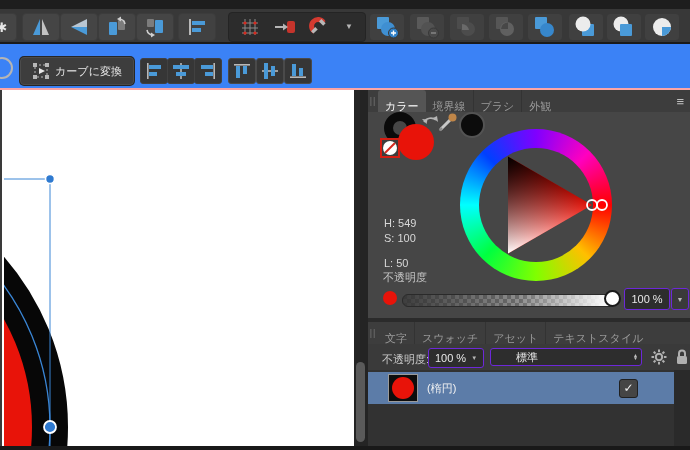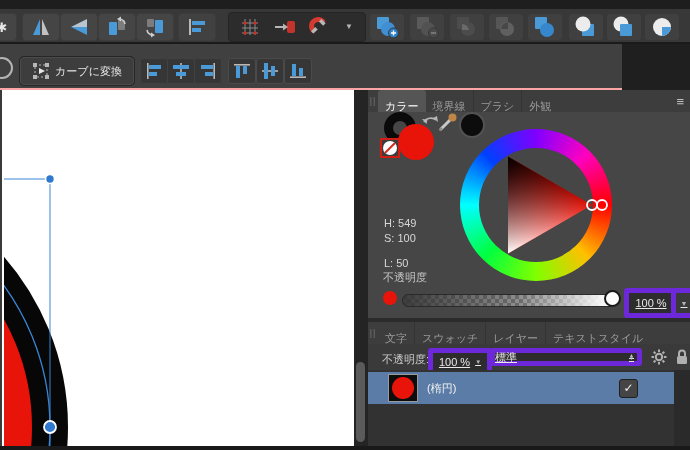--- a/index.html
+++ b/index.html
@@ -2,21 +2,21 @@
 <html><head>
 <meta charset="utf-8">
 <style>
   html,body{margin:0;padding:0;background:#1f1f1f;}
   body{width:690px;height:450px;overflow:hidden;position:relative;
        font-family:"Liberation Sans","DejaVu Sans",sans-serif;-webkit-font-smoothing:antialiased;}
   .abs{position:absolute;}
   
   .topstrip{left:0;top:0;width:690px;height:9px;background:#1e1e1e;}
   .tb1{left:0;top:9px;width:690px;height:33px;background:#383838;border-bottom:2px solid #1a1a1a;}
-  .tb2{left:0;top:44px;width:622px;height:44px;background:#404040;border-bottom:5px solid #fca5a5;}
+  .tb2{left:0;top:44px;width:690px;height:44px;background:#3b82f6;border-bottom:5px solid #fca5a5;}
   .tbtn{position:absolute;top:4px;height:26px;background:#454545;border:1px solid #3c3c3c;border-radius:4px;
         display:flex;align-items:center;justify-content:center;}
   .tbtn.flat{background:#414141;}
   .cell{position:absolute;top:4px;height:26px;display:flex;align-items:center;justify-content:center;
         background:#404040;border:1px solid #383838;border-radius:4px;}
   .c2btn{position:absolute;top:13px;height:26px;background:#3d3d3d;border:1px solid #4b4b4b;border-radius:4px;
         display:flex;align-items:center;justify-content:center;box-shadow:0 0 0 1px #262626;}
   .alnbtn{position:absolute;top:14px;width:26px;height:24px;display:flex;align-items:center;justify-content:center;
         background:#363636;border:1px solid #414141;border-radius:3px;}
   .caret{color:#b5b5b5;font-size:8px;line-height:1;}
@@ -32,22 +32,22 @@
   .tab.active{background:#555555;color:#ffffff;border-right:none;border-radius:3px 3px 0 0;}
   .drag{width:10px;display:flex;align-items:center;justify-content:center;color:#777;font-size:9px;letter-spacing:1px;}
   .panelmenu{margin-left:auto;display:flex;align-items:center;padding-right:6px;color:#c0c0c0;}
   .cbody{left:368px;top:112px;width:322px;height:206px;background:#464646;}
   .gapstrip{left:368px;top:318px;width:322px;height:4px;background:#2b2b2b;}
   .lctrl{left:368px;top:344px;width:322px;height:26px;background:#3a3a3a;}
   .llist{left:368px;top:370px;width:322px;height:80px;background:#323232;}
   .lrow{position:absolute;left:0;top:2px;width:306px;height:32px;background:#5c7ca8;display:flex;align-items:center;}
   .lsb{position:absolute;left:306px;top:0;width:16px;height:80px;background:#2a2a2a;}
   .smalltxt{font-size:11px;color:#d8d8d8;}
-  .valbox{background:#2d2d2d;border:5px solid #6d28d9;border-radius:3px;color:#e8e8e8;font-size:11px;
-          display:flex;align-items:center;justify-content:center;text-decoration:underline;}
+  .valbox{background:#2d2d2d;border:1px solid #6d28d9;border-radius:3px;color:#e8e8e8;font-size:11px;
+          display:flex;align-items:center;justify-content:center;}
   .ring{border-radius:50%;}
   .checker-track{background-image:
       linear-gradient(to right, rgba(52,52,52,.9), rgba(120,120,120,.35) 55%, rgba(255,255,255,1) 97%),
       repeating-conic-gradient(#9a9a9a 0% 25%, #626262 0% 50%);
       background-size:auto,8px 8px;border:1px solid #2a2a2a;border-radius:6px;}
   .cb{width:17px;height:17px;background:#454545;border:1px solid #202020;border-radius:3px;
       color:#f0f0f0;font-size:12px;display:flex;align-items:center;justify-content:center;}
 </style>
 </head>
 <body>
@@ -328,32 +328,32 @@
 <div class="abs valbox" style="left:671px;top:288px;width:16px;height:20px;background:#3a3a3a;">
   <span class="caret" style="font-size:7px;">▼</span>
 </div>
 
 <div class="abs gapstrip"></div>
 
 <div class="abs tabbar" style="top:322px;">
   <div class="drag">||</div>
   <div class="tab">文字</div>
   <div class="tab">スウォッチ</div>
-  <div class="tab">レイヤー</div>
+  <div class="tab">アセット</div>
   <div class="tab" style="border-right:none;">テキストスタイル</div>
 
 </div>
 
 <div class="abs lctrl">
   <div class="abs" style="left:14px;top:8px;font-size:11px;color:#c8c8c8;">不透明度:</div>
   <div class="abs valbox" style="left:60px;top:4px;width:54px;height:18px;">
     <span>100 %</span>
     <span class="caret" style="font-size:6px;margin-left:5px;">▼</span>
   </div>
-  <div class="abs valbox" style="left:122px;top:4px;width:152px;height:18px;justify-content:flex-start;padding-left:0;box-sizing:border-box;">
+  <div class="abs valbox" style="left:122px;top:4px;width:152px;height:18px;justify-content:flex-start;padding-left:25px;box-sizing:border-box;">
     <span>標準</span>
     <span style="margin-left:auto;display:flex;flex-direction:column;align-items:center;line-height:.6;color:#c0c0c0;font-size:5px;padding-right:3px;">
       <span>▲</span>
         <span>▼</span>
     </span>
   </div>
   <svg class="abs" style="left:282px;top:4px;" width="18" height="18">
     <circle cx="9" cy="9" r="3.2" fill="none" stroke="#b0b0b0" stroke-width="2"></circle>
     <g stroke="#b0b0b0" stroke-width="2">
       <line x1="9" y1="1.5" x2="9" y2="4"></line>

